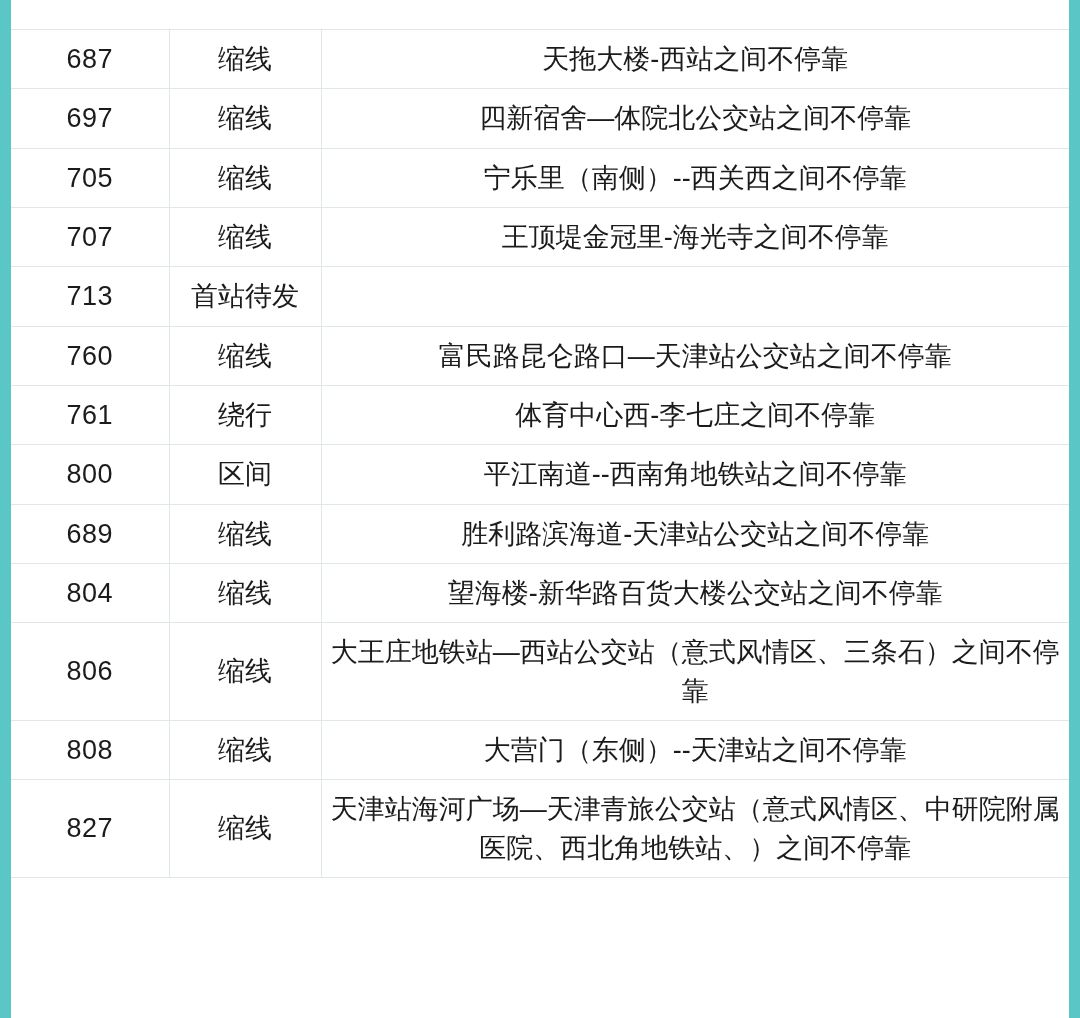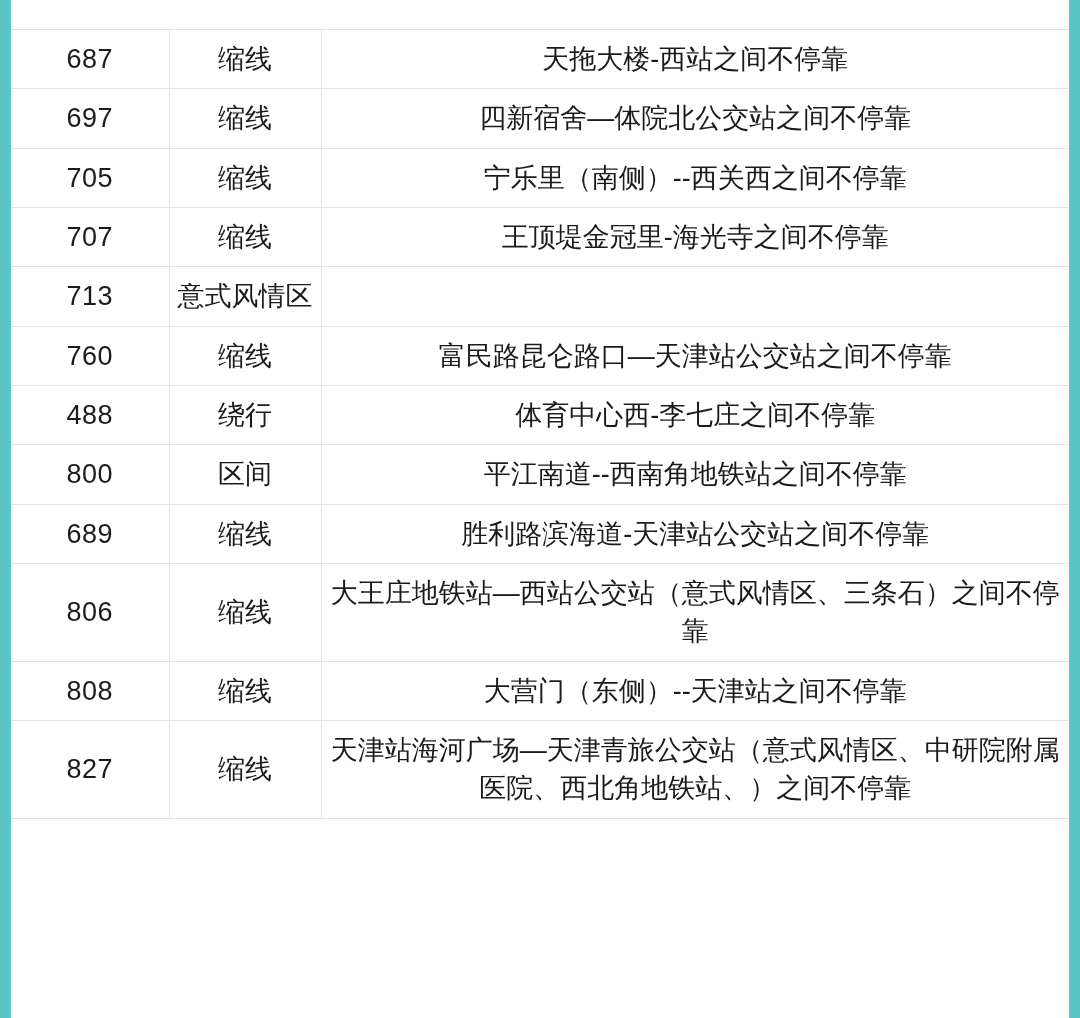--- a/index.html
+++ b/index.html
@@ -113,42 +113,47 @@
           <td class="type">缩线</td>
           <td class="desc">宁乐里（南侧）--西关西之间不停靠</td>
         </tr>
         <tr>
           <td class="no">707</td>
           <td class="type">缩线</td>
           <td class="desc">王顶堤金冠里-海光寺之间不停靠</td>
         </tr>
         <tr>
           <td class="no">713</td>
-          <td class="type">意式风情区</td>
+          <td class="type">首站待发</td>
           <td class="desc empty"></td>
         </tr>
         <tr>
           <td class="no">760</td>
           <td class="type">缩线</td>
           <td class="desc">富民路昆仑路口—天津站公交站之间不停靠</td>
         </tr>
         <tr>
-          <td class="no">488</td>
+          <td class="no">761</td>
           <td class="type">绕行</td>
           <td class="desc">体育中心西-李七庄之间不停靠</td>
         </tr>
         <tr>
           <td class="no">800</td>
           <td class="type">区间</td>
           <td class="desc">平江南道--西南角地铁站之间不停靠</td>
         </tr>
         <tr>
           <td class="no">689</td>
           <td class="type">缩线</td>
           <td class="desc">胜利路滨海道-天津站公交站之间不停靠</td>
+        </tr>
+        <tr>
+          <td class="no">804</td>
+          <td class="type">缩线</td>
+          <td class="desc">望海楼-新华路百货大楼公交站之间不停靠</td>
         </tr>
         <tr>
           <td class="no">806</td>
           <td class="type">缩线</td>
           <td class="desc">大王庄地铁站—西站公交站（意式风情区、三条石）之间不停靠</td>
         </tr>
         <tr>
           <td class="no">808</td>
           <td class="type">缩线</td>
           <td class="desc">大营门（东侧）--天津站之间不停靠</td>

